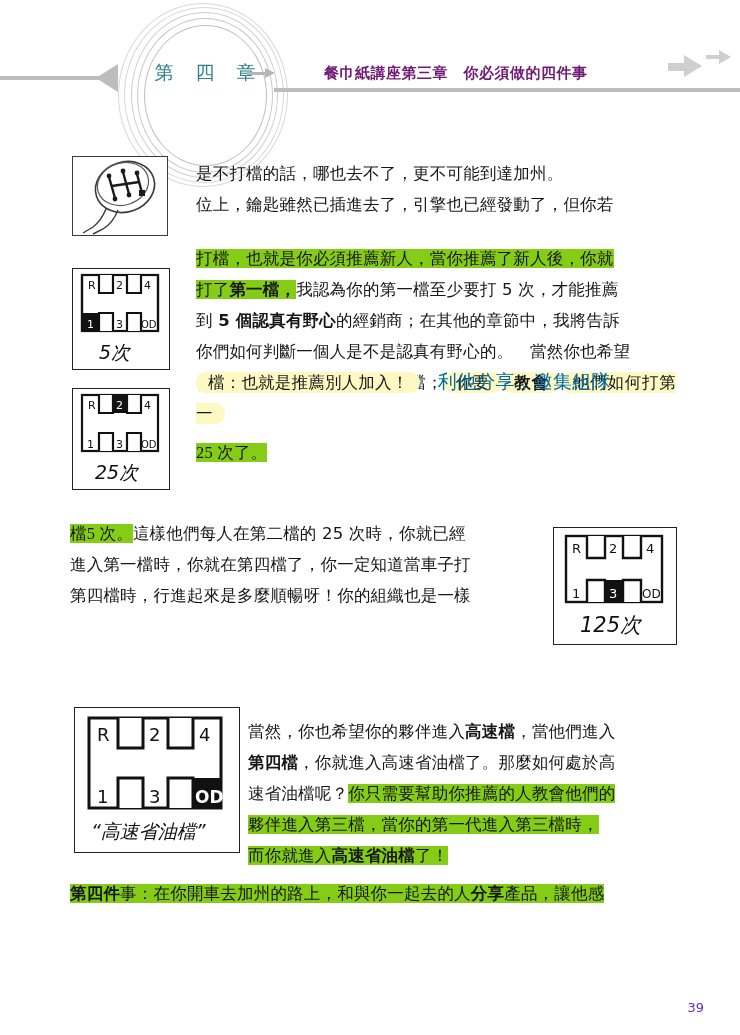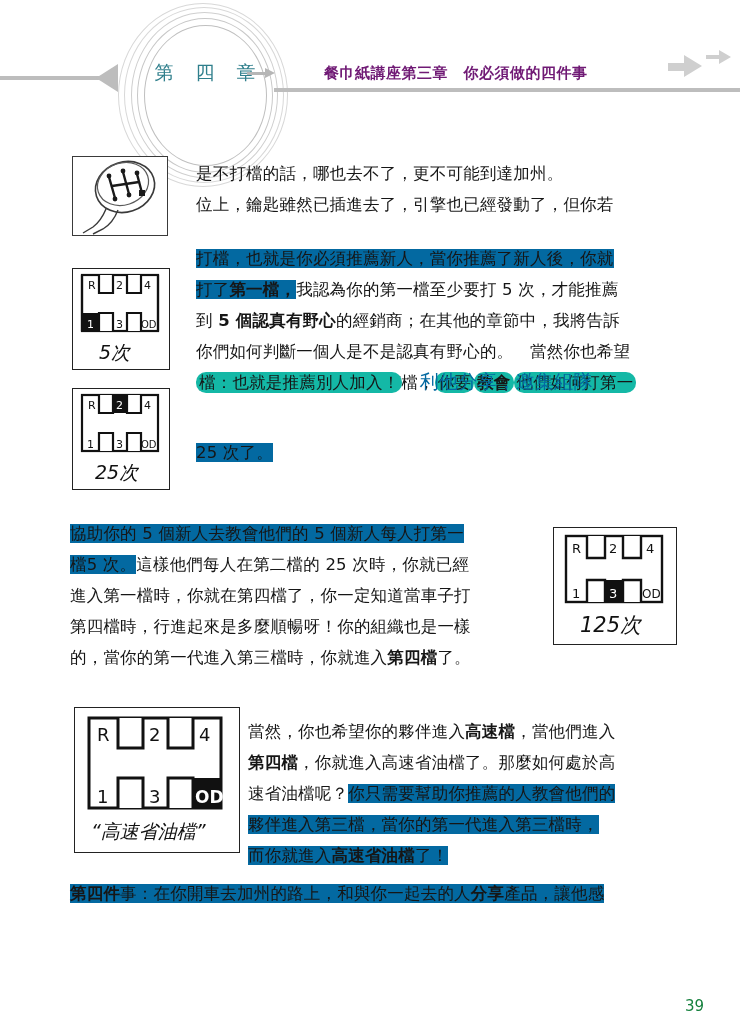--- a/index.html
+++ b/index.html
@@ -123,22 +123,22 @@
 
   
   .para {
     position: absolute;
     font-size: 16.5px;
     line-height: 31px;
     color: #161616;
     text-align: justify;
     letter-spacing: 0.2px;
   }
-  .hl    { background: #0369a1; }
-  .hlp   { background: #14b8a6; border-radius: 10px; padding: 1px 3px; }
+  .hl    { background: #84cc16; font-family: Liberation Serif, serif; }
+  .hlp   { background: #fef9c3; border-radius: 10px; padding: 1px 12px; }
   .b     { font-weight: bold; }
   .red   { color: #0369a1; font-weight: normal; }
 
   
   .gearbox {
     position: absolute;
     border: 1.6px solid #222;
     background: #fff;
     box-sizing: border-box;
   }
@@ -150,22 +150,22 @@
     left: 72px; top: 156px;
     width: 96px; height: 80px;
     border: 1.4px solid #3a3a3a;
     box-sizing: border-box;
     background: #fff;
   }
 
   #page-number {
     position: absolute;
     right: 36px; bottom: 20px;
-    font-size: 15px;
-    color: #15803d;
+    font-size: 13px;
+    color: #6d28d9;
   }
 </style>
 </head>
 <body>
 
 <div id="header">
   <div id="header-rule-left"></div>
   <div id="arrow-left"></div>
 
   <div class="ring r1"></div>
@@ -288,25 +288,23 @@
     <text x="55" y="25" font-size="13" font-family="DejaVu Sans, sans-serif" fill="#111">2</text>
     <text x="92" y="25" font-size="13" font-family="DejaVu Sans, sans-serif" fill="#111">4</text>
     <text x="18" y="70" font-size="13" font-family="DejaVu Sans, sans-serif" fill="#111">1</text>
     <text x="55" y="70" font-size="13" font-family="DejaVu Sans, sans-serif" fill="#fff">3</text>
     <text x="88" y="70" font-size="12" font-family="DejaVu Sans, sans-serif" fill="#111">OD</text>
     <text x="26" y="104" font-size="21" font-style="italic" font-family="DejaVu Sans, sans-serif" fill="#111">125次</text>
   </svg>
 </div>
 
 <div class="para" style="left:70px; top:518px; width:462px;">
-  <div><span class="hl">協助你的 5 個新人去教會他們的 5 個新人每人打第一</span></div>
   <div><span class="hl">檔5 次。</span><span>這樣他們每人在第二檔的 25 次時，你就已經</span></div>
   <div><span>進入第一檔時，你就在第四檔了，你一定知道當車子打</span></div>
   <div><span>第四檔時，行進起來是多麼順暢呀！你的組織也是一樣</span></div>
-  <div><span>的，當你的第一代進入第三檔時，你就進入</span><span class="b">第四檔</span><span>了。</span></div>
 </div>
 
 <div class="gearbox" style="left:74px; top:707px; width:166px; height:146px;">
   <svg class="gear-svg" width="162" height="142" viewBox="0 0 162 142">
     <rect x="14" y="10" width="132" height="90" fill="#fff" stroke="#111" stroke-width="3"></rect>
     <path d="M43 10 L43 40 L68 40 L68 10" fill="#fff" stroke="#111" stroke-width="3"></path>
     <path d="M93 10 L93 40 L118 40 L118 10" fill="#fff" stroke="#111" stroke-width="3"></path>
     <path d="M43 100 L43 70 L68 70 L68 100" fill="#fff" stroke="#111" stroke-width="3"></path>
     <path d="M93 100 L93 70 L118 70 L118 100" fill="#fff" stroke="#111" stroke-width="3"></path>
     <rect x="118" y="70" width="28" height="30" fill="#111"></rect>

